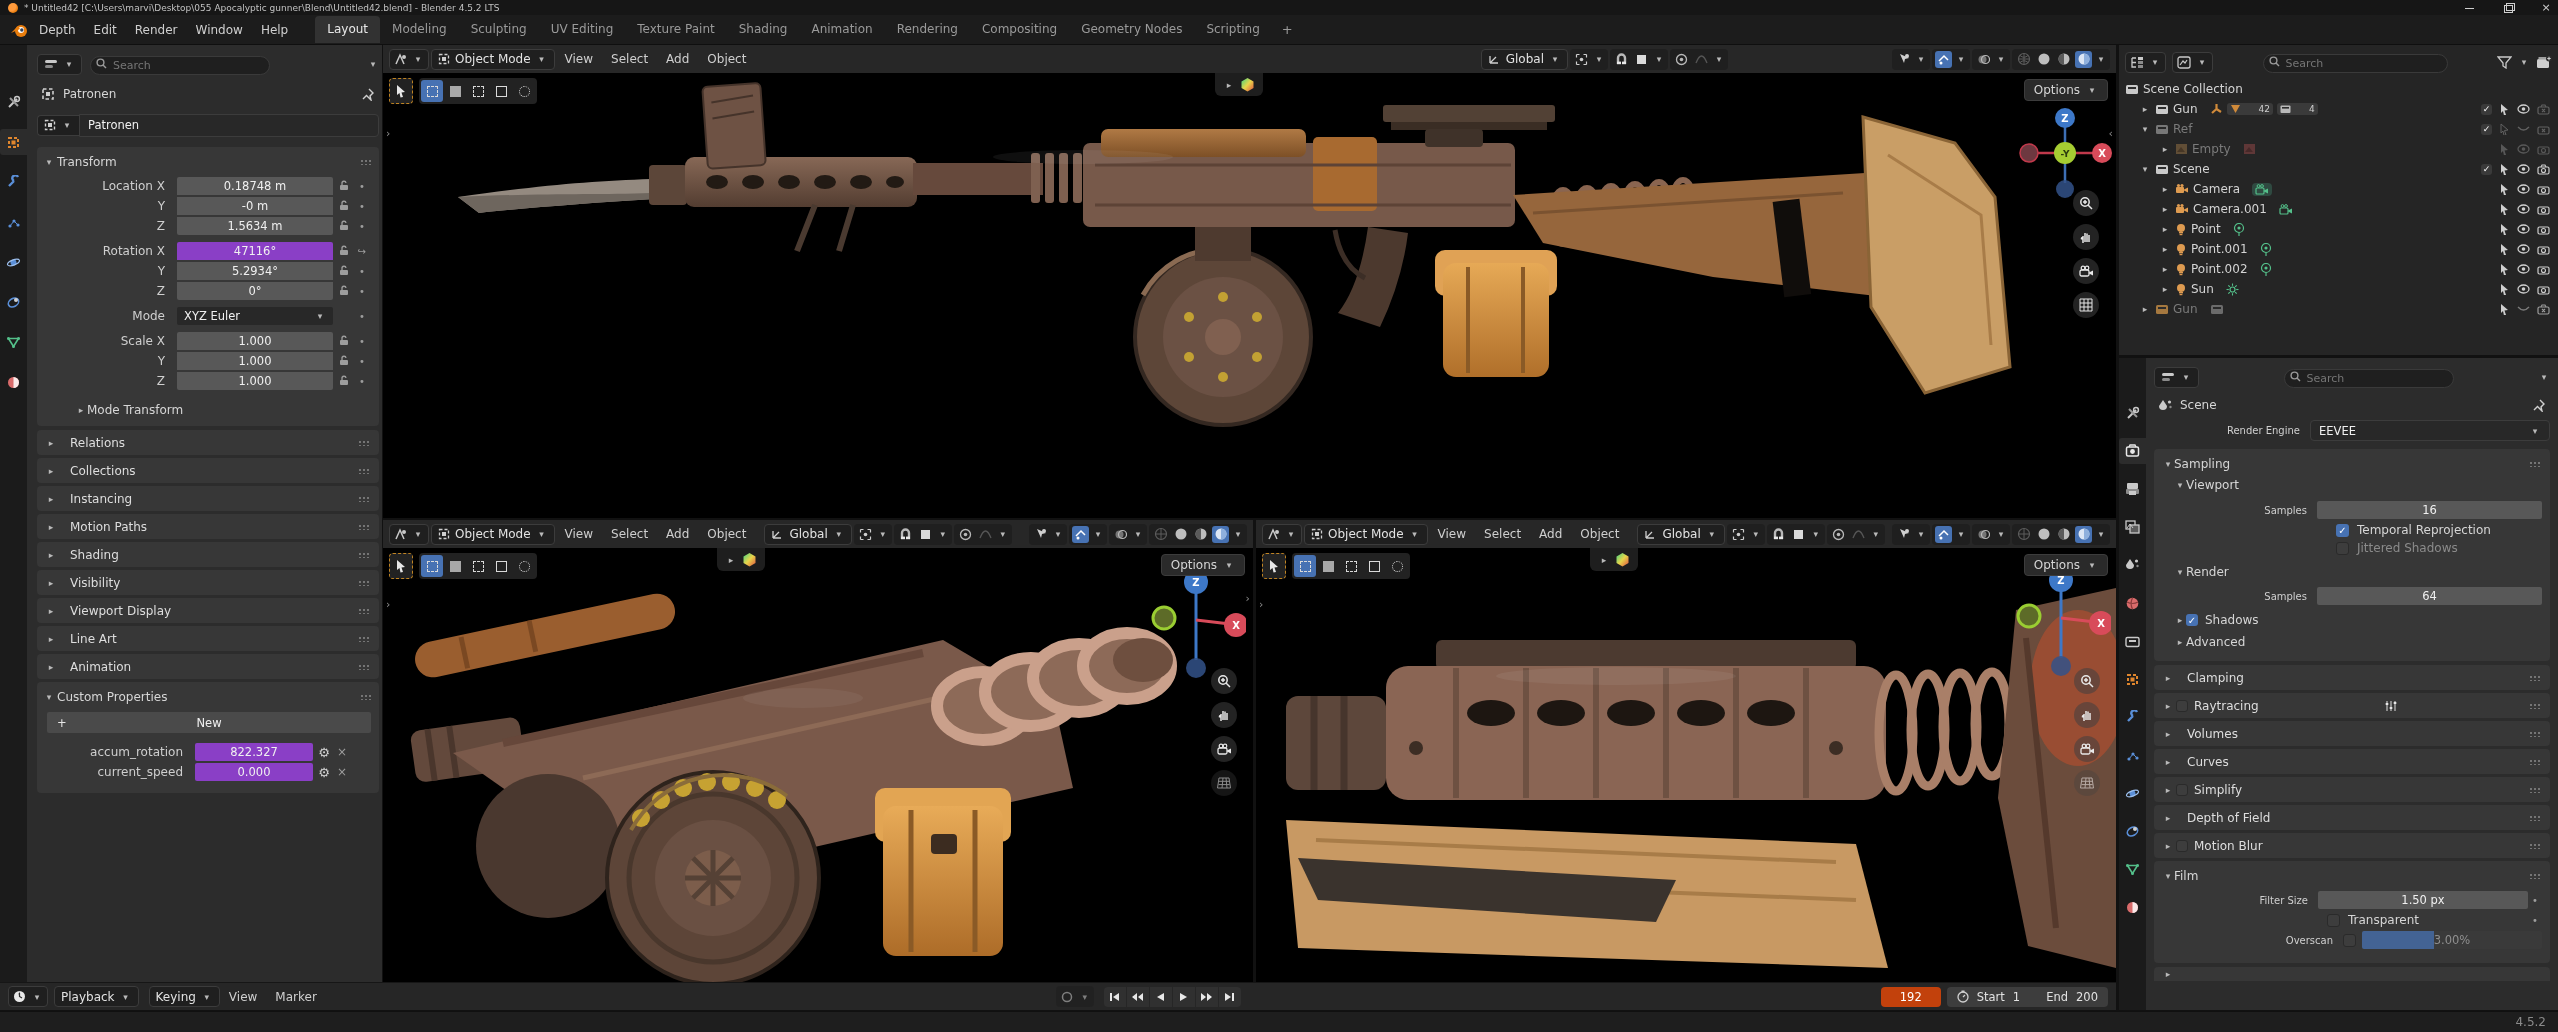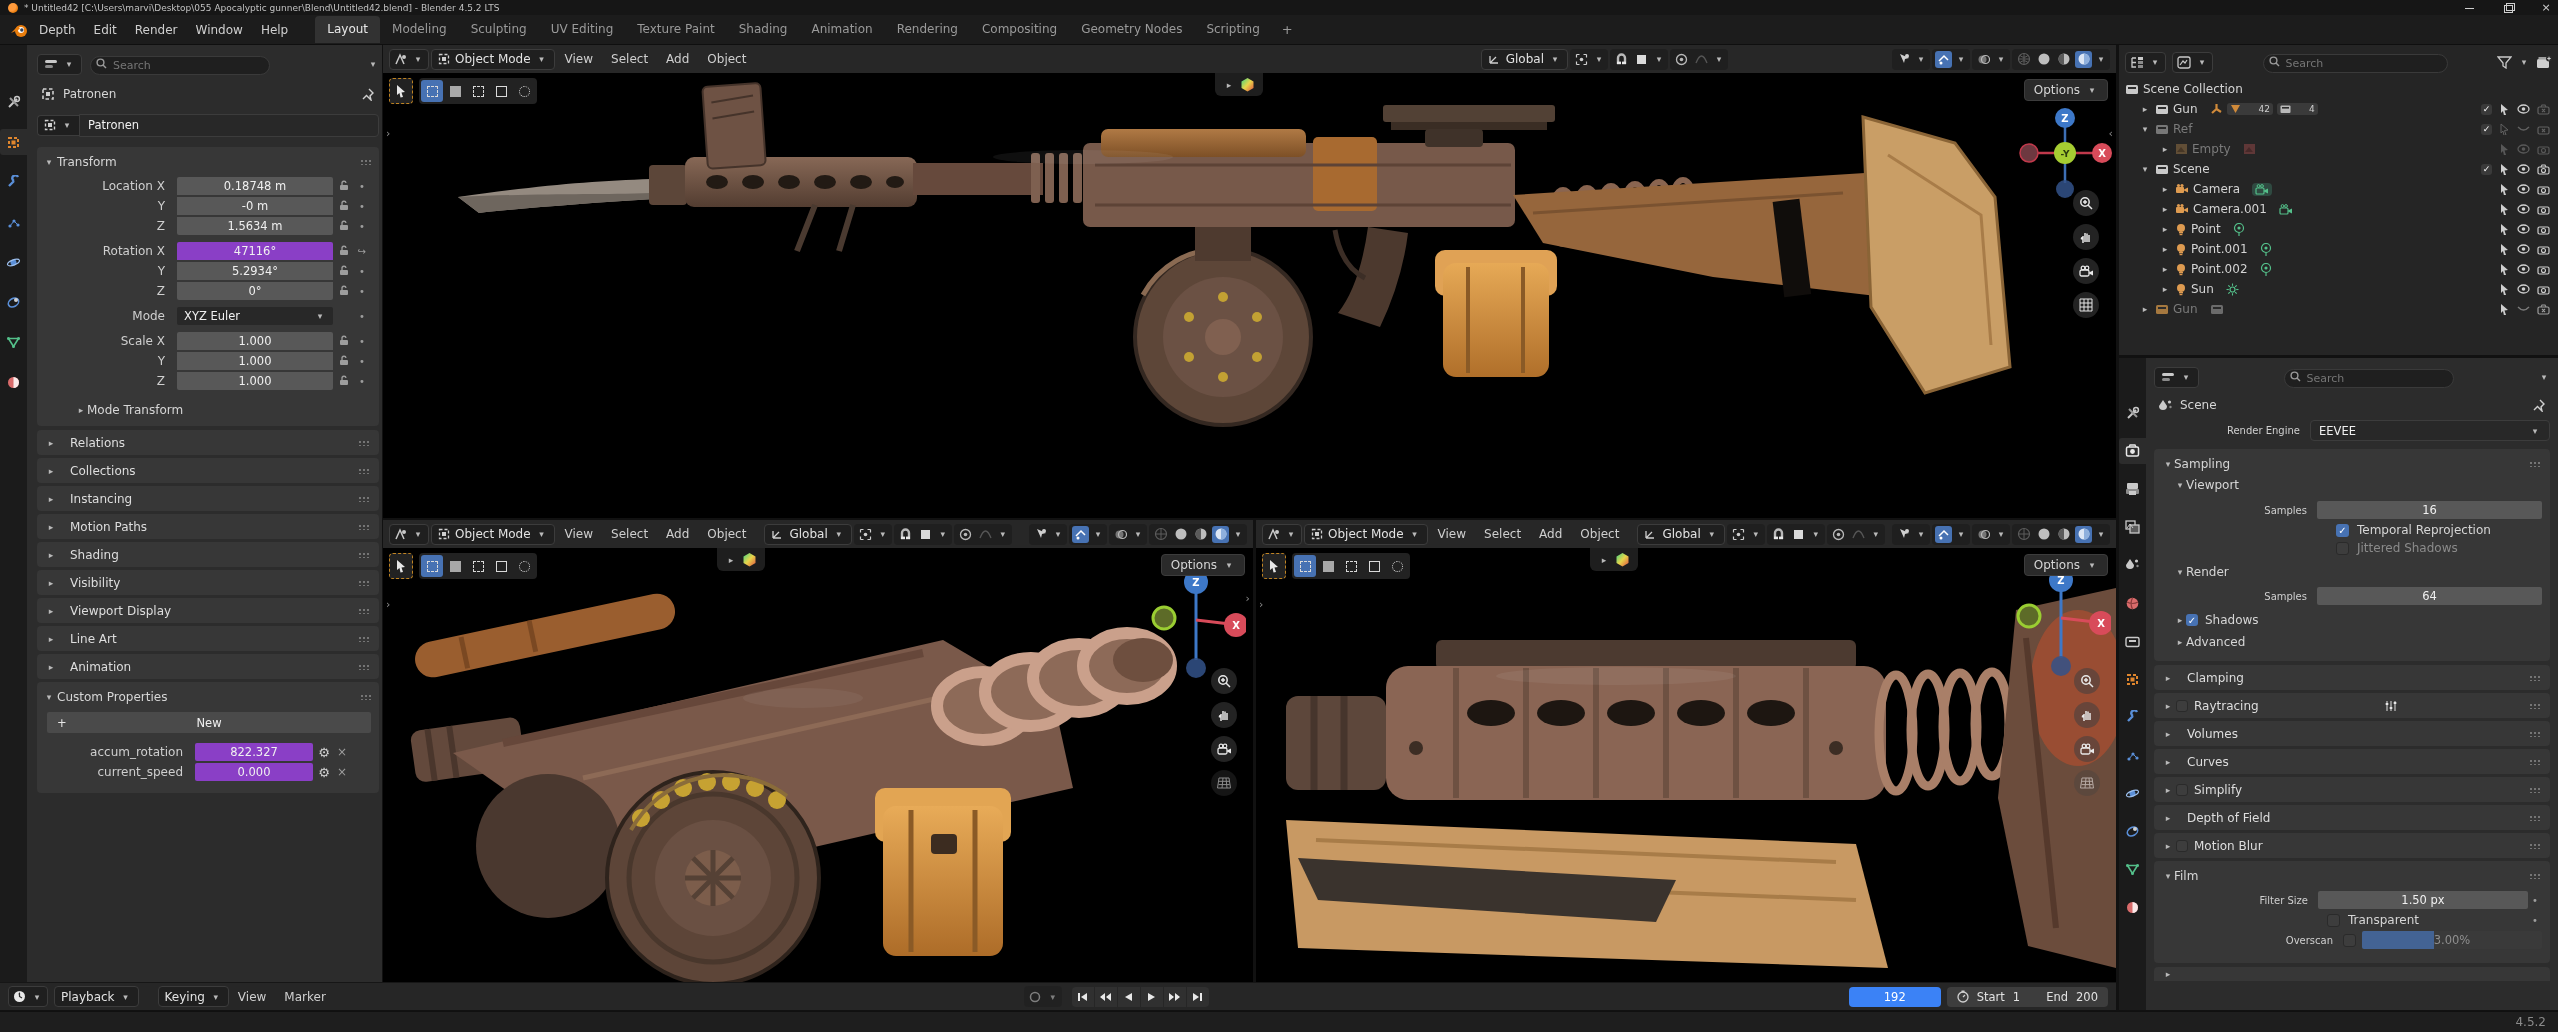--- a/index.html
+++ b/index.html
@@ -97,21 +97,21 @@
   #righttabs{width:27px;background:#1b1b1b;height:100%;display:flex;flex-direction:column;align-items:center;padding-top:42px;gap:12px}
   #rightbody{flex:1;padding:6px 8px 0 8px;position:relative}
   .rlabel{color:#cfcfcf;font-size:10px;text-align:right;flex:1;padding-right:10px}
   .subrow{display:flex;align-items:center;margin-bottom:4px}
   .subind{flex:0 0 170px}
 
   
   #timeline{left:0;top:982px;width:2116px;height:28px;background:#262626;display:flex;align-items:center;padding:0 8px;border-top:1px solid #161616}
   .tpbtn{width:22px;height:20px;display:flex;align-items:center;justify-content:center;cursor:pointer;background:#303030}
   #transport{display:flex;gap:1px;border-radius:4px;overflow:hidden;margin-left:10px}
-  .framefield{background:#3b82f6;border-radius:4px;height:20px;display:flex;align-items:center;justify-content:center;color:#fff;font-size:11.5px;width:92px;cursor:pointer}
+  .framefield{background:#c2410c;border-radius:4px;height:20px;display:flex;align-items:center;justify-content:center;color:#fff;font-size:11.5px;width:60px;cursor:pointer}
   .segrp{background:#3d3d3d;border-radius:4px;height:20px;display:flex;align-items:center;gap:8px;padding:0 10px;color:#e2e2e2;font-size:11.5px;margin-left:6px;cursor:pointer}
 
   
   #statusbar{left:0;top:1011px;width:2558px;height:21px;background:#1e1e1e;display:flex;align-items:center;justify-content:flex-end;padding:0 12px;border-top:1px solid #101010}
 </style>
 </head>
 <body>
 
 <div id="titlebar" class="abs">
   <span class="blogo"></span>
@@ -1817,21 +1817,21 @@
         <circle cx="6.5" cy="6.5" r="5.5" fill="#e8e8e8"></circle>
         <path d="M6.5,6.5 a5.5,5.5 0 0 1 0,-5.5 z" fill="#2c2c2c"></path>
         <path d="M6.5,3 V6.5 L9,8" stroke="#2c2c2c" stroke-width="1.2" fill="none"></path>
       </svg>
       <span class="chev">▾</span>
     </span>
   <span class="hdd" style="margin-left:6px">
       <span>Playback</span>
       <span class="chev">▾</span>
     </span>
-  <span class="hdd" style="margin-left:19px">
+  <span class="hdd" style="margin-left:10px">
       <span>Keying</span>
       <span class="chev">▾</span>
     </span>
   <span class="menu">View</span>
   <span class="menu">Marker</span>
   <span style="margin-left:auto"></span>
   <span class="hgrp" style="opacity:.6">
       <span class="hic">
         <svg width="12" height="12">
           <circle cx="6" cy="6" r="4.5" fill="none" stroke="#b9b9b9" stroke-width="1.5"></circle>

